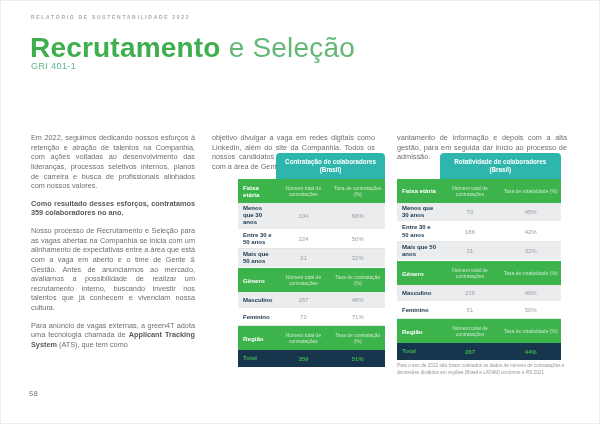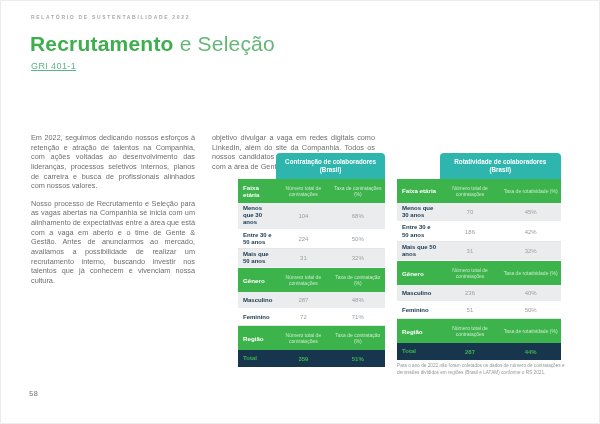--- a/index.html
+++ b/index.html
@@ -11,27 +11,27 @@
   .page {
     position:absolute; inset:0; background:#ffffff;
     border:1px solid #ececec;
   }
   .kicker {
     position:absolute; left:30px; top:13px;
     font-size:5px; letter-spacing:1.7px; color:#a7a9ac; font-weight:700;
   }
   .title {
     position:absolute; left:29px; top:31px;
-    font-size:21px; letter-spacing:0.2px; white-space:nowrap;
+    font-size:28px; letter-spacing:0.2px; white-space:nowrap;
   }
   .title .t-bold  { font-weight:800; color:#3fae4e; }
   .title .t-light { font-weight:300; color:#63b878; }
   .gri {
     position:absolute; left:30px; top:60px;
-    font-size:9px; color:#5cb488; font-weight:500; letter-spacing:0.4px;text-decoration:underline;
+    font-size:9px; color:#5cb488; font-weight:500; letter-spacing:0.4px;
   }
   .col {
     position:absolute; top:84px;
     font-size:7.3px; line-height:1.32; color:#6d6e71;
     text-align:justify;
     margin-top:48px;
   }
   .col p { margin-bottom:8px; }
   .col .bold-para { font-weight:700; color:#58595b; }
   .col .inline-bold { font-weight:700; color:#58595b; }
@@ -91,27 +91,32 @@
 <div class="page">
 
   <div class="kicker">RELATÓRIO DE SUSTENTABILIDADE 2022</div>
 
   <h1 class="title"><span class="t-bold">Recrutamento</span><span class="t-light"> e Seleção</span></h1>
 
   <div class="gri">GRI 401-1</div>
 
   <div class="col col1">
     <p>Em 2022, seguimos dedicando nossos esforços à retenção e atração de talentos na Companhia, com ações voltadas ao desenvolvimento das lideranças, processos seletivos internos, planos de carreira e busca de profissionais alinhados com nossos valores.</p>
+    <p class="bold-para">Como resultado desses esforços, contratamos 359 colaboradores no ano.</p>
     <p>Nosso processo de Recrutamento e Seleção para as vagas abertas na Companhia se inicia com um alinhamento de expectativas entre a área que está com a vaga em aberto e o time de Gente &amp; Gestão. Antes de anunciarmos ao mercado, avaliamos a possibilidade de realizar um recrutamento interno, buscando investir nos talentos que já conhecem e vivenciam nossa cultura.</p>
+    <p><span>Para anúncio de vagas externas, a green4T adota uma tecnologia chamada de </span><span class="inline-bold">Applicant Tracking System</span><span> (ATS), que tem como</span></p>
   </div>
 
   <div class="col col2">
     <p>objetivo divulgar a vaga em redes digitais como LinkedIn, além do site da Companhia. Todos os nossos candidatos passam por algumas etapas com a área de Gente para le-</p>
   </div>
 
+  <div class="col col3">
+    <p>vantamento de informação e depois com a alta gestão, para em seguida dar início ao processo de admissão.</p>
+  </div>
 
   <div class="tbl tbl-left">
     <div class="tbl-title">Contratação de colaboradores (Brasil)</div>
 
     <div class="sec-header">
       <div class="h-label">Faixa etária</div>
       <div class="h-col">Número total de contratações</div>
       <div class="h-col">Taxa de contratações (%)</div>
     </div>
     <div class="row alt">

